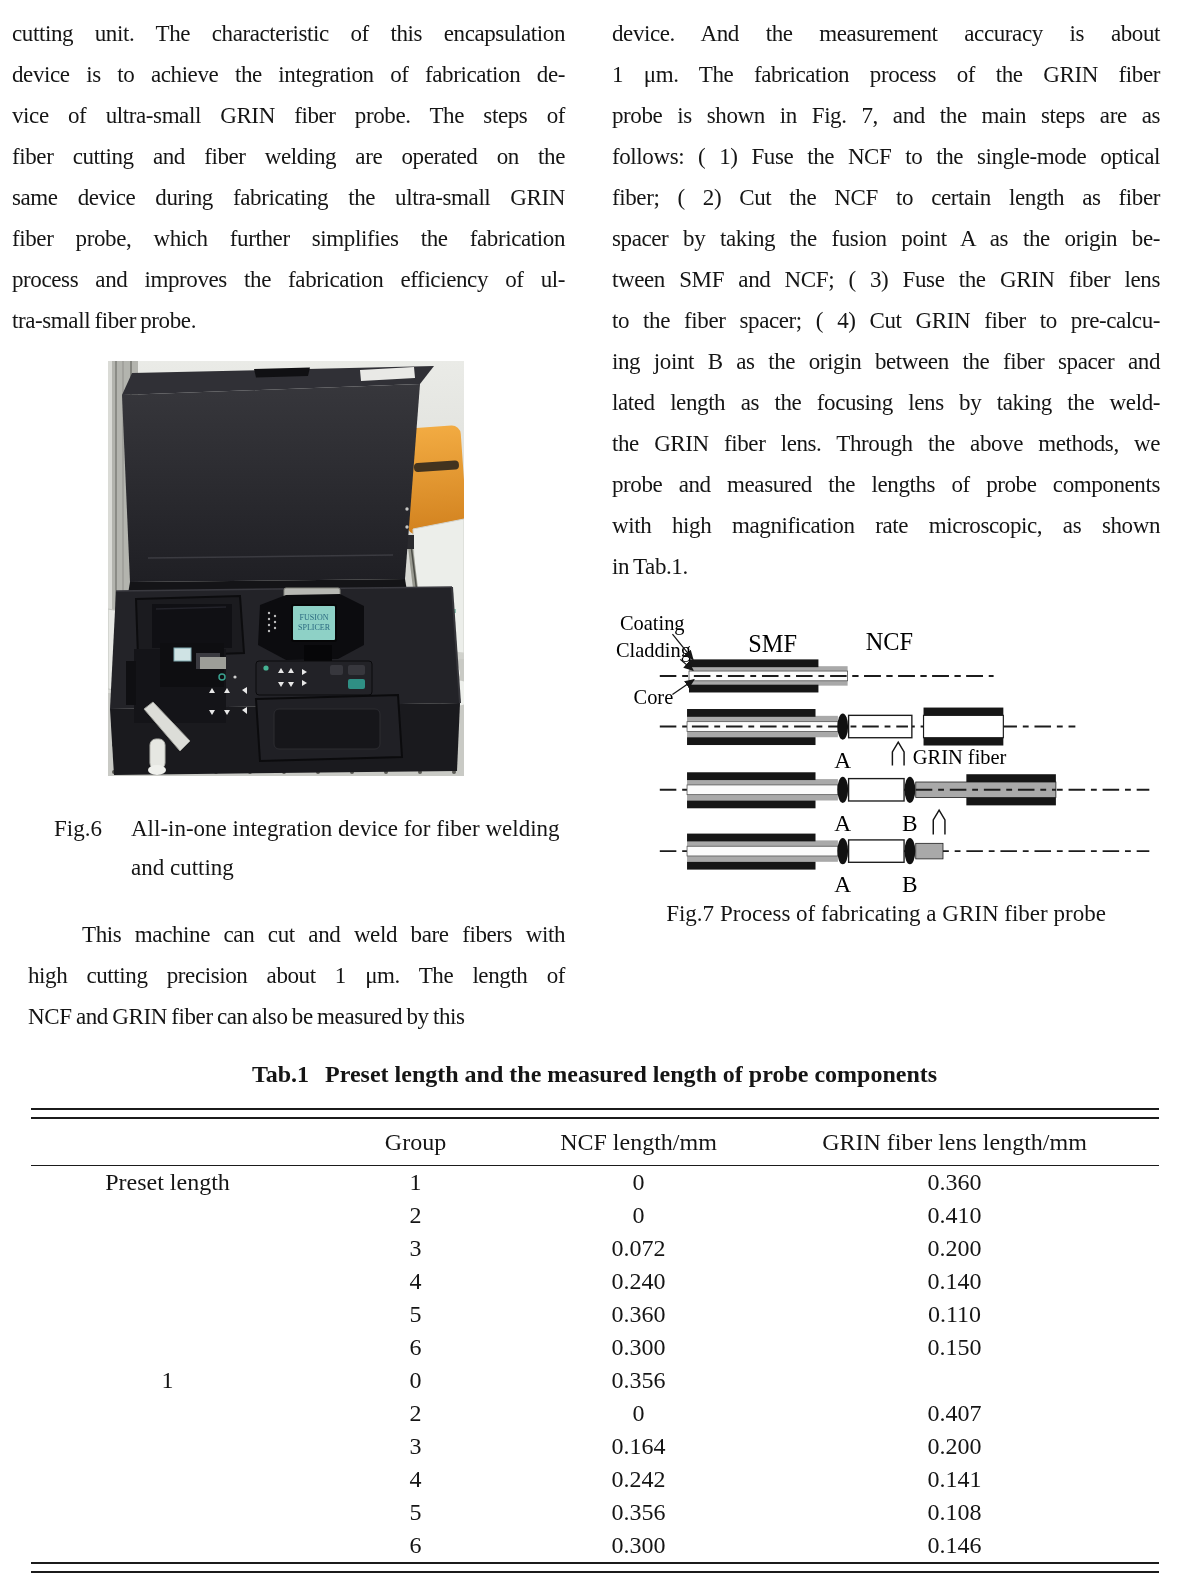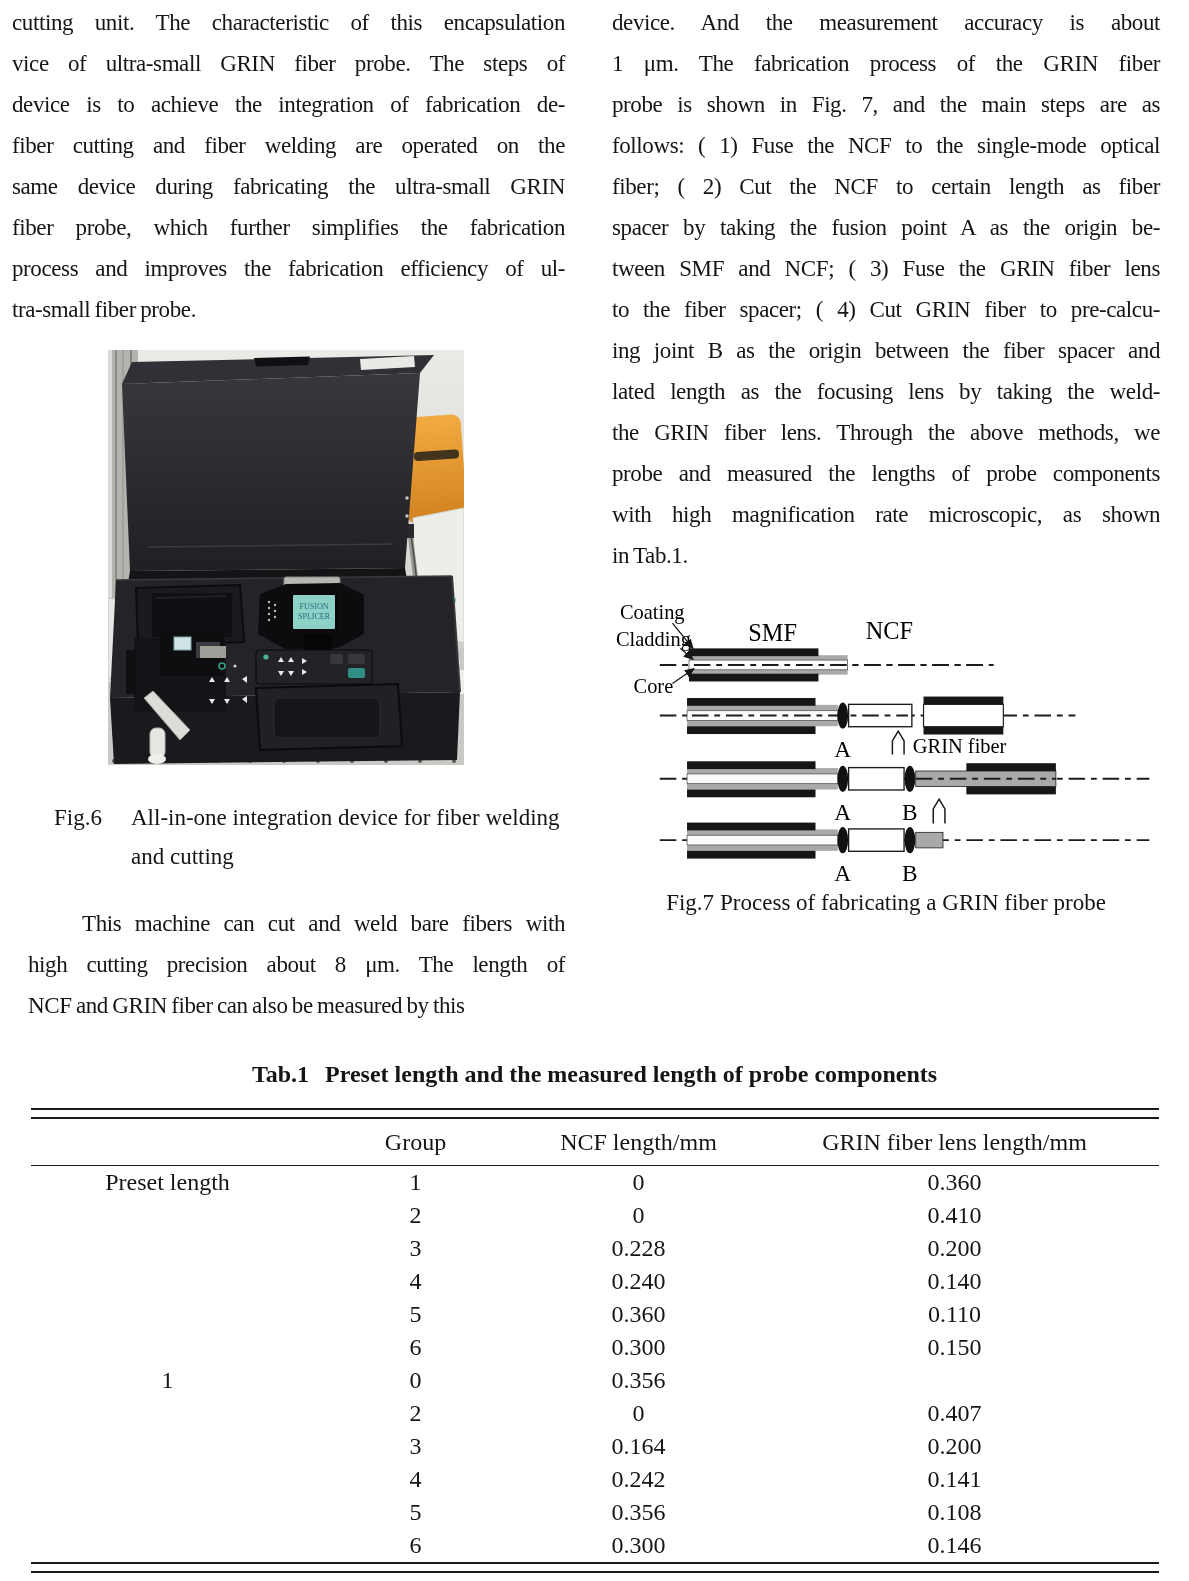--- a/index.html
+++ b/index.html
@@ -1,21 +1,21 @@
 <!DOCTYPE html>
 <html><head>
 <meta charset="utf-8">
 <style>
   html,body{margin:0;padding:0;}
   body{
     width:1189px;height:1581px;position:relative;overflow:hidden;
     background:#ffffff;color:#151515;
     font-family:"Liberation Serif", serif;
   }
-  .col{position:absolute;top:2px;}
+  .col{position:absolute;top:13px;}
   #left-col{left:12px;width:553px;}
   #right-col{left:612px;width:548px;}
 
   .para{font-size:23px;line-height:41px;letter-spacing:-0.4px;word-spacing:-1px;}
   .jline{text-align:justify;text-align-last:justify;text-justify:inter-word;}
   .para .jline:last-child{text-align-last:auto;}
   .para2 .jline:first-child{text-indent:54px;}
 
   
   #fig6-photo{display:block;margin:20px 0 0 96px;}
@@ -45,22 +45,22 @@
   svg text{font-family:"Liberation Serif", serif;}
 </style>
 </head>
 <body>
 
 <div class="col" id="left-col">
 
   <div class="para">
 
   <div class="jline">cutting unit. The characteristic of this encapsulation</div>
+      <div class="jline">device is to achieve the integration of fabrication de-</div>
       <div class="jline">vice of ultra-small GRIN fiber probe. The steps of</div>
-      <div class="jline">device is to achieve the integration of fabrication de-</div>
       <div class="jline">fiber cutting and fiber welding are operated on the</div>
       <div class="jline">same device during fabricating the ultra-small GRIN</div>
       <div class="jline">fiber probe, which further simplifies the fabrication</div>
       <div class="jline">process and improves the fabrication efficiency of ul-</div>
       <div class="jline">tra-small fiber probe.</div>
     </div>
 
   <svg id="fig6-photo" width="356" height="415" viewBox="0 0 356 415">
     <defs>
       <linearGradient id="bgGrad" x1="0" y1="0" x2="0" y2="1">
@@ -205,21 +205,21 @@
     <div class="cap-label">Fig.6</div>
     <div class="cap-text">
       <div>All-in-one integration device for fiber welding</div>
       <div>and cutting</div>
     </div>
   </div>
 
   <div class="para para2">
 
   <div class="jline">This machine can cut and weld bare fibers with</div>
-      <div class="jline">high cutting precision about 8 μm. The length of</div>
+      <div class="jline">high cutting precision about 1 μm. The length of</div>
       <div class="jline">NCF and GRIN fiber can also be measured by this</div>
     </div>
 </div>
 
 <div class="col" id="right-col">
 
   <div class="para">
 
   <div class="jline">device. And the measurement accuracy is about</div>
       <div class="jline">1 μm. The fabrication process of the GRIN fiber</div>
@@ -346,21 +346,21 @@
       </div>
         <div class="t-row">
         <div class="t-cell"></div>
         <div class="t-cell">2</div>
         <div class="t-cell">0</div>
         <div class="t-cell">0.410</div>
       </div>
         <div class="t-row">
         <div class="t-cell"></div>
         <div class="t-cell">3</div>
-        <div class="t-cell">0.228</div>
+        <div class="t-cell">0.072</div>
         <div class="t-cell">0.200</div>
       </div>
         <div class="t-row">
         <div class="t-cell"></div>
         <div class="t-cell">4</div>
         <div class="t-cell">0.240</div>
         <div class="t-cell">0.140</div>
       </div>
         <div class="t-row">
         <div class="t-cell"></div>

